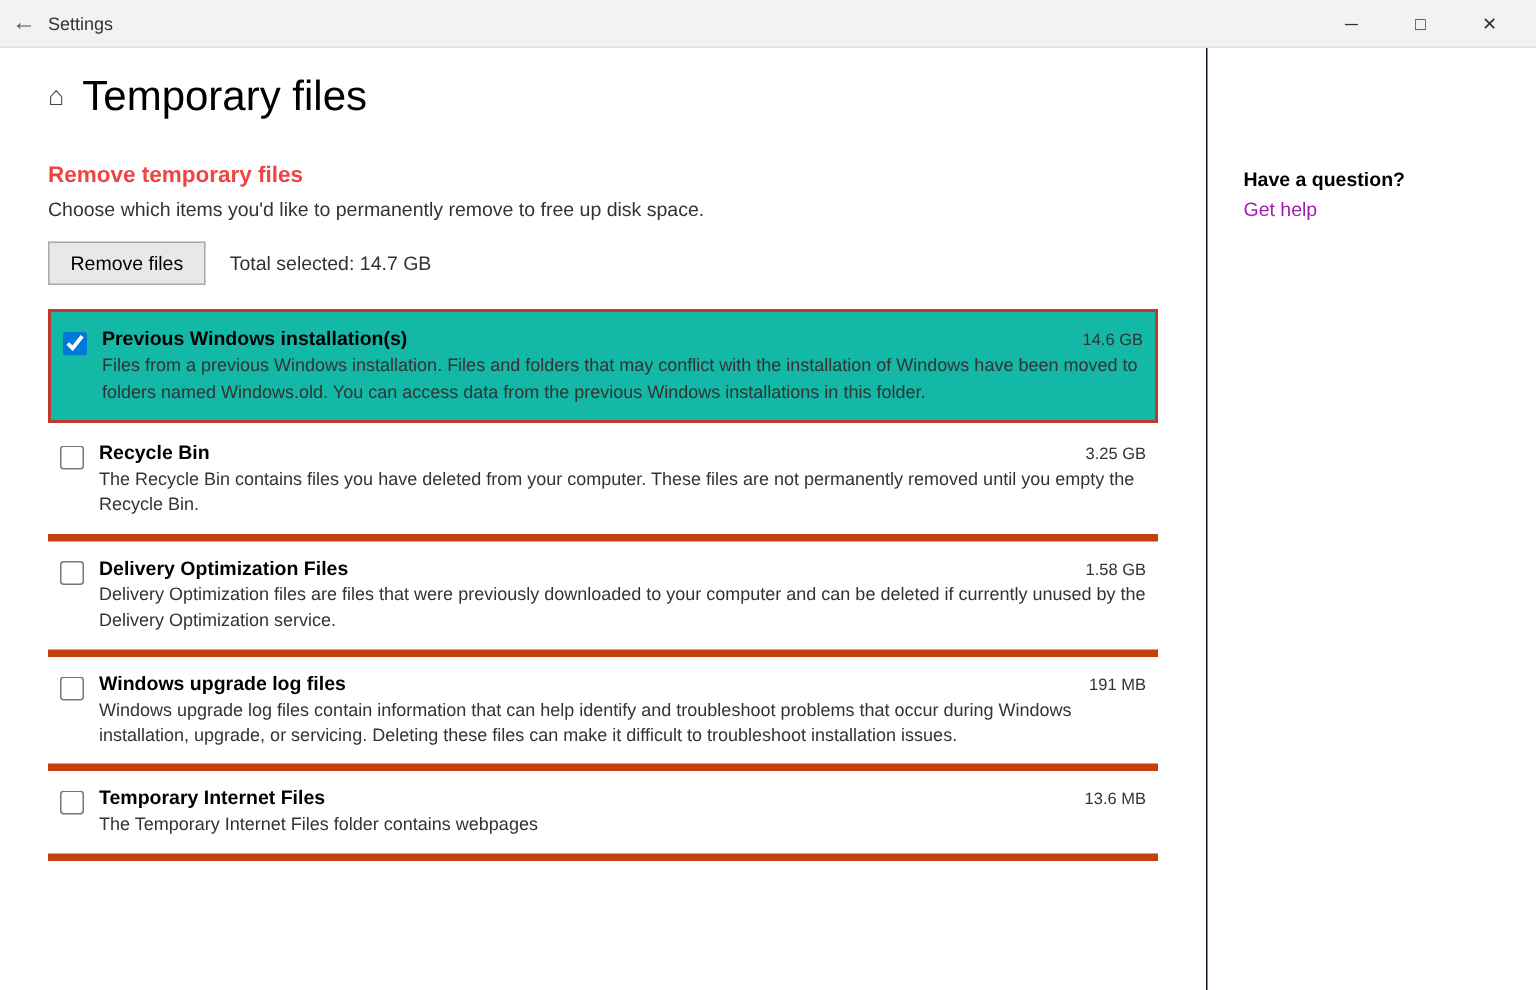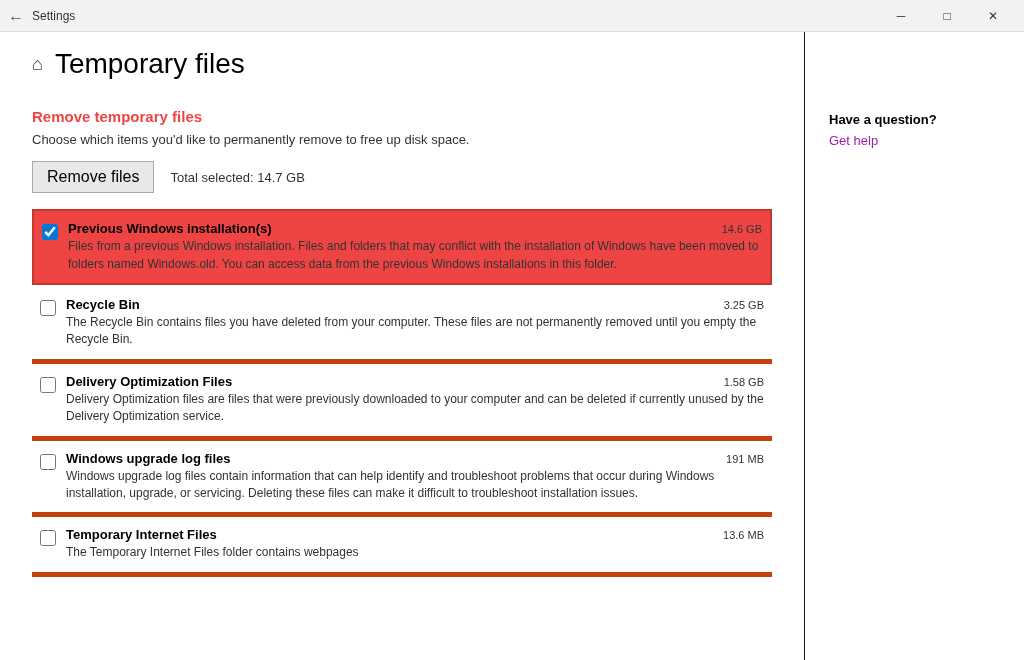--- a/index.html
+++ b/index.html
@@ -100,40 +100,40 @@
     .remove-row {
       display: flex;
       align-items: center;
       gap: 16px;
       margin-bottom: 16px;
     }
     .remove-btn {
       padding: 6px 14px;
       background: #e8e8e8;
       border: 1px solid #aaa;
-      font-size: 16px;
+      font-size: 13px;
       cursor: pointer;
       color: #000;
     }
     .total-selected {
       font-size: 13px;
       color: #333;
     }
 
     
     .file-item {
       display: flex;
       align-items: flex-start;
       gap: 10px;
       padding: 10px 8px;
       border-bottom: 5px solid #c2410c;
     }
     .file-item.highlighted {
       border: 2px solid #c0392b;
-      background: #ef4444;
+      background: #14b8a6;
       margin-bottom: 2px;
     }
 
     .checkbox-wrap {
       margin-top: 3px;
       flex-shrink: 0;
     }
     .checkbox-wrap input[type="checkbox"] {
       width: 16px;
       height: 16px;

